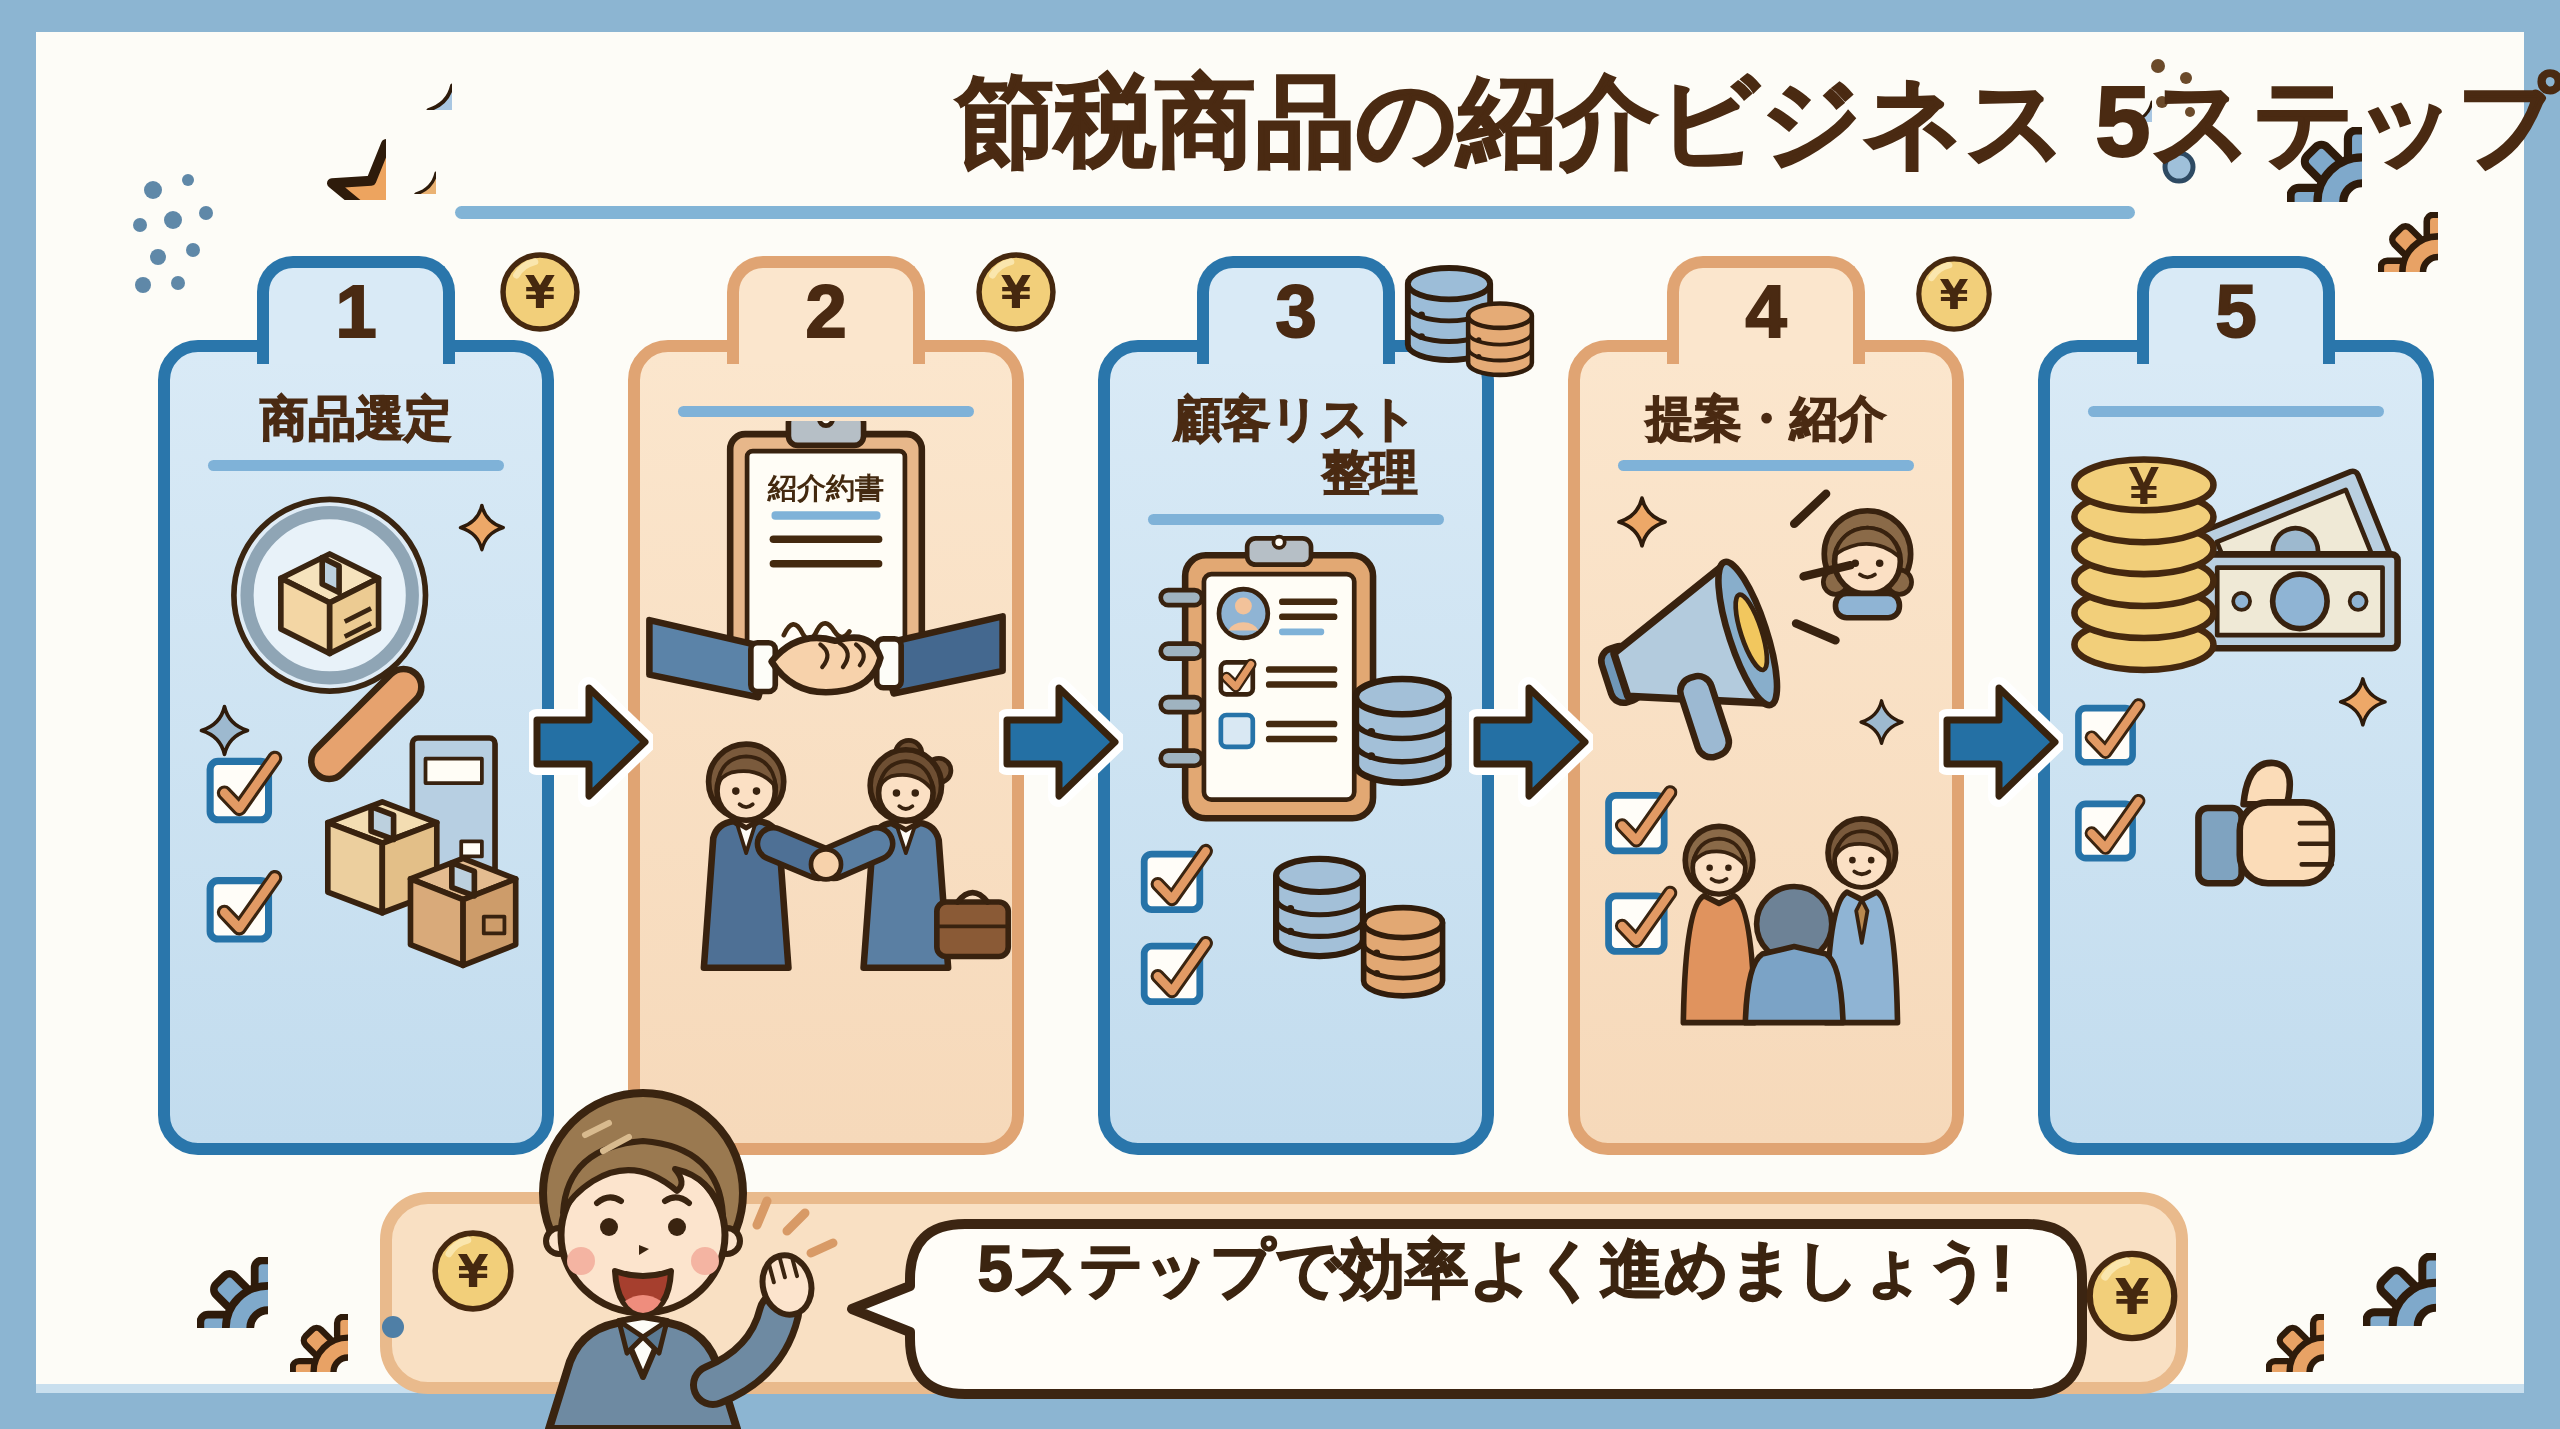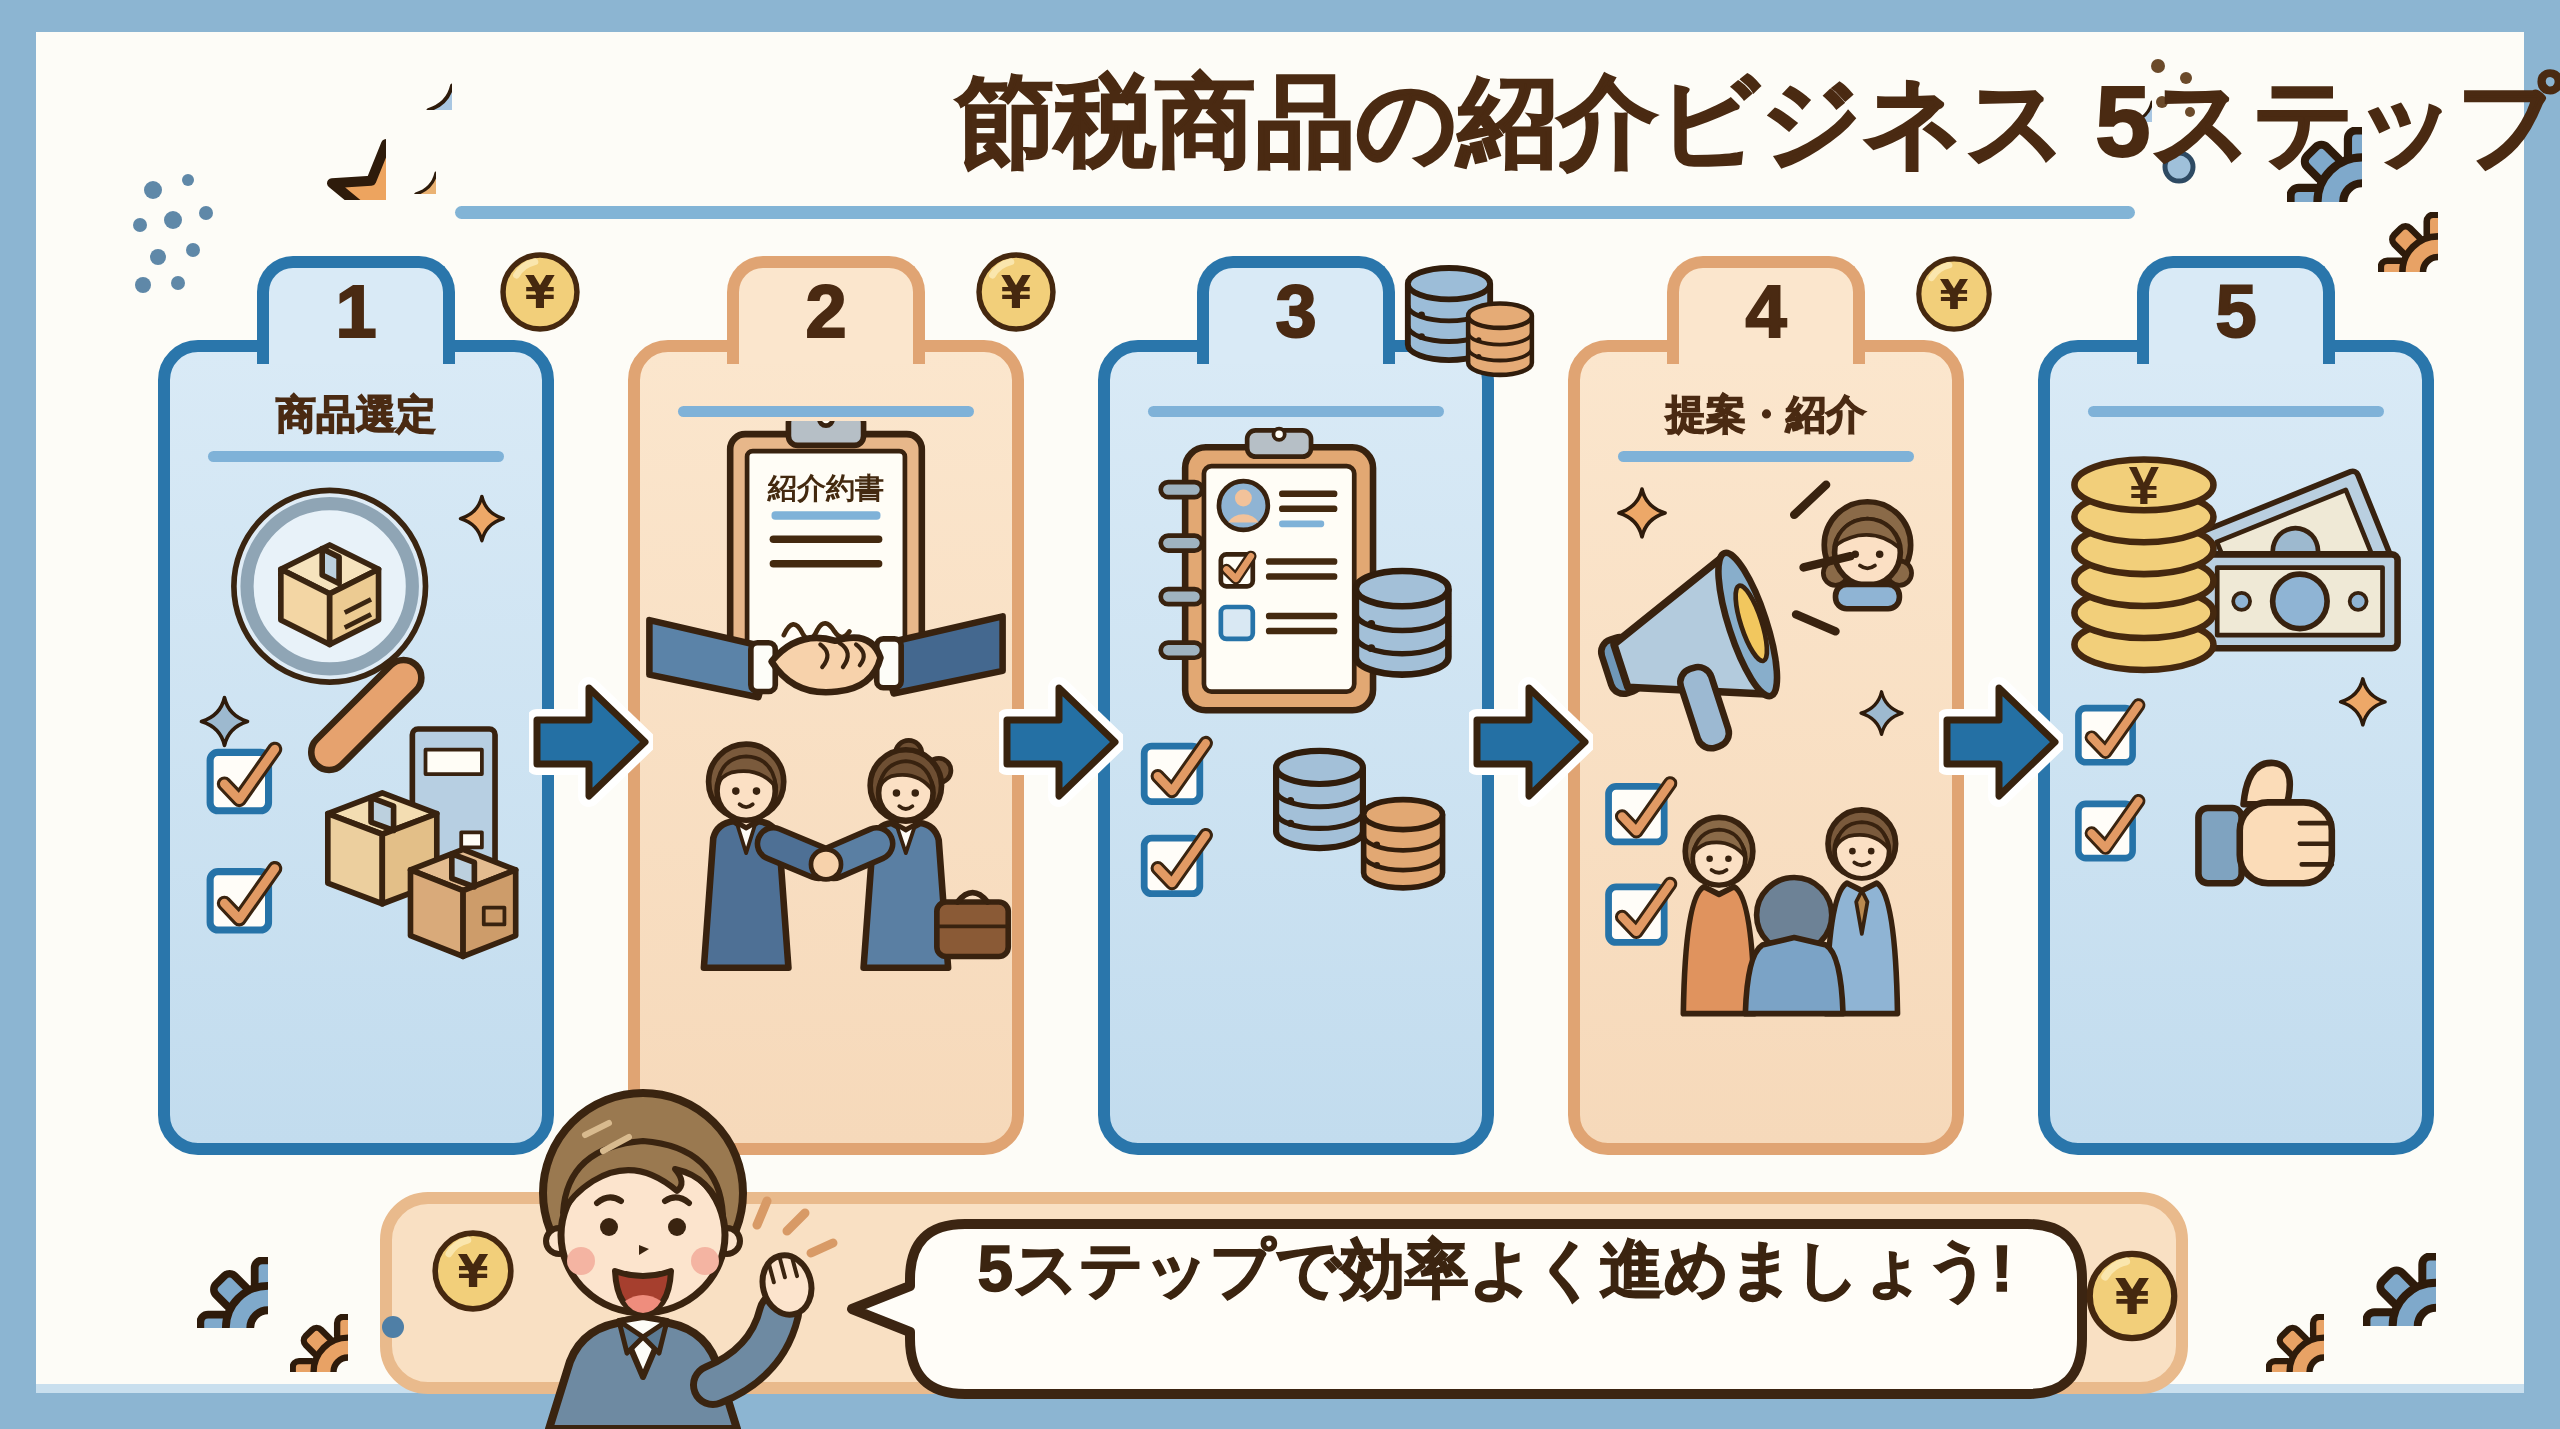--- a/index.html
+++ b/index.html
@@ -32,21 +32,21 @@
     width:198px; height:108px; border:12px solid; border-bottom:none;
     border-radius:36px 36px 0 0; box-sizing:border-box; text-align:center;
   }
   .card.blue  .tab { border-color:#2a76ab; background:#d9eaf6; }
   .card.peach .tab { border-color:#e0a473; background:#fbe6cd; }
   .tab-num { font-size:74px; font-weight:800; color:#4a2a12; line-height:88px; -webkit-text-stroke:2px #4a2a12; }
   .card-inner {
     position:absolute; inset:0; display:flex; flex-direction:column; align-items:center;
     padding-top:40px; box-sizing:border-box;
   }
-  .card-label { font-size:40px; font-weight:800; color:#4a2a12; text-align:right; line-height:1.12; -webkit-text-stroke:1.5px #4a2a12; }
+  .card-label { font-size:48px; font-weight:800; color:#4a2a12; text-align:right; line-height:1.12; -webkit-text-stroke:1.5px #4a2a12; }
   .card-label span { display:block; }
   .card-divider { width:296px; height:11px; border-radius:6px; background:#7fb2d8; margin-top:14px; }
   .illus { flex:1; min-height:0; width:100%; margin-top:4px; }
   .arrow { position:absolute; top:672px; width:124px; height:140px; z-index:4; }
   .deco  { position:absolute; z-index:2; }
   .coin  { position:absolute; z-index:4; }
   .coin text { font-family:"DejaVu Sans","Liberation Sans",sans-serif; }
   .banner {
     position:absolute; left:380px; top:1192px; width:1808px; height:202px;
     box-sizing:border-box; border:12px solid #e9ba8c; border-radius:48px;
@@ -305,20 +305,24 @@
       </g>
     </svg>
   </div>
 </section>
 
 <section class="card blue" style="left:1098px">
   <div class="tab">
     <div class="tab-num">3</div>
   </div>
   <div class="card-inner">
+    <div class="card-label">
+      <span>顧客リスト</span>
+      <span>整理</span>
+    </div>
     <div class="card-divider"></div>
     <svg class="illus" viewBox="0 0 396 520" preserveAspectRatio="xMidYMin meet">
       <g transform="translate(180,168)" stroke-linejoin="round">
         <rect x="-100" y="-140" width="200" height="280" rx="22" fill="#e2a873" stroke="#38220f" stroke-width="7"></rect>
         <rect x="-80" y="-120" width="160" height="240" rx="8" fill="#fffdf6" stroke="#38220f" stroke-width="5"></rect>
         <rect x="-34" y="-158" width="68" height="28" rx="9" fill="#b6bfc6" stroke="#38220f" stroke-width="5"></rect>
         <circle cx="0" cy="-154" r="6" fill="#fffdf6" stroke="#38220f" stroke-width="4"></circle>
         <g>
           <rect x="-126" y="-103" width="44" height="16" rx="8" fill="#9fb3c0" stroke="#38220f" stroke-width="5"></rect>
           <rect x="-126" y="-46" width="44" height="16" rx="8" fill="#9fb3c0" stroke="#38220f" stroke-width="5"></rect>

